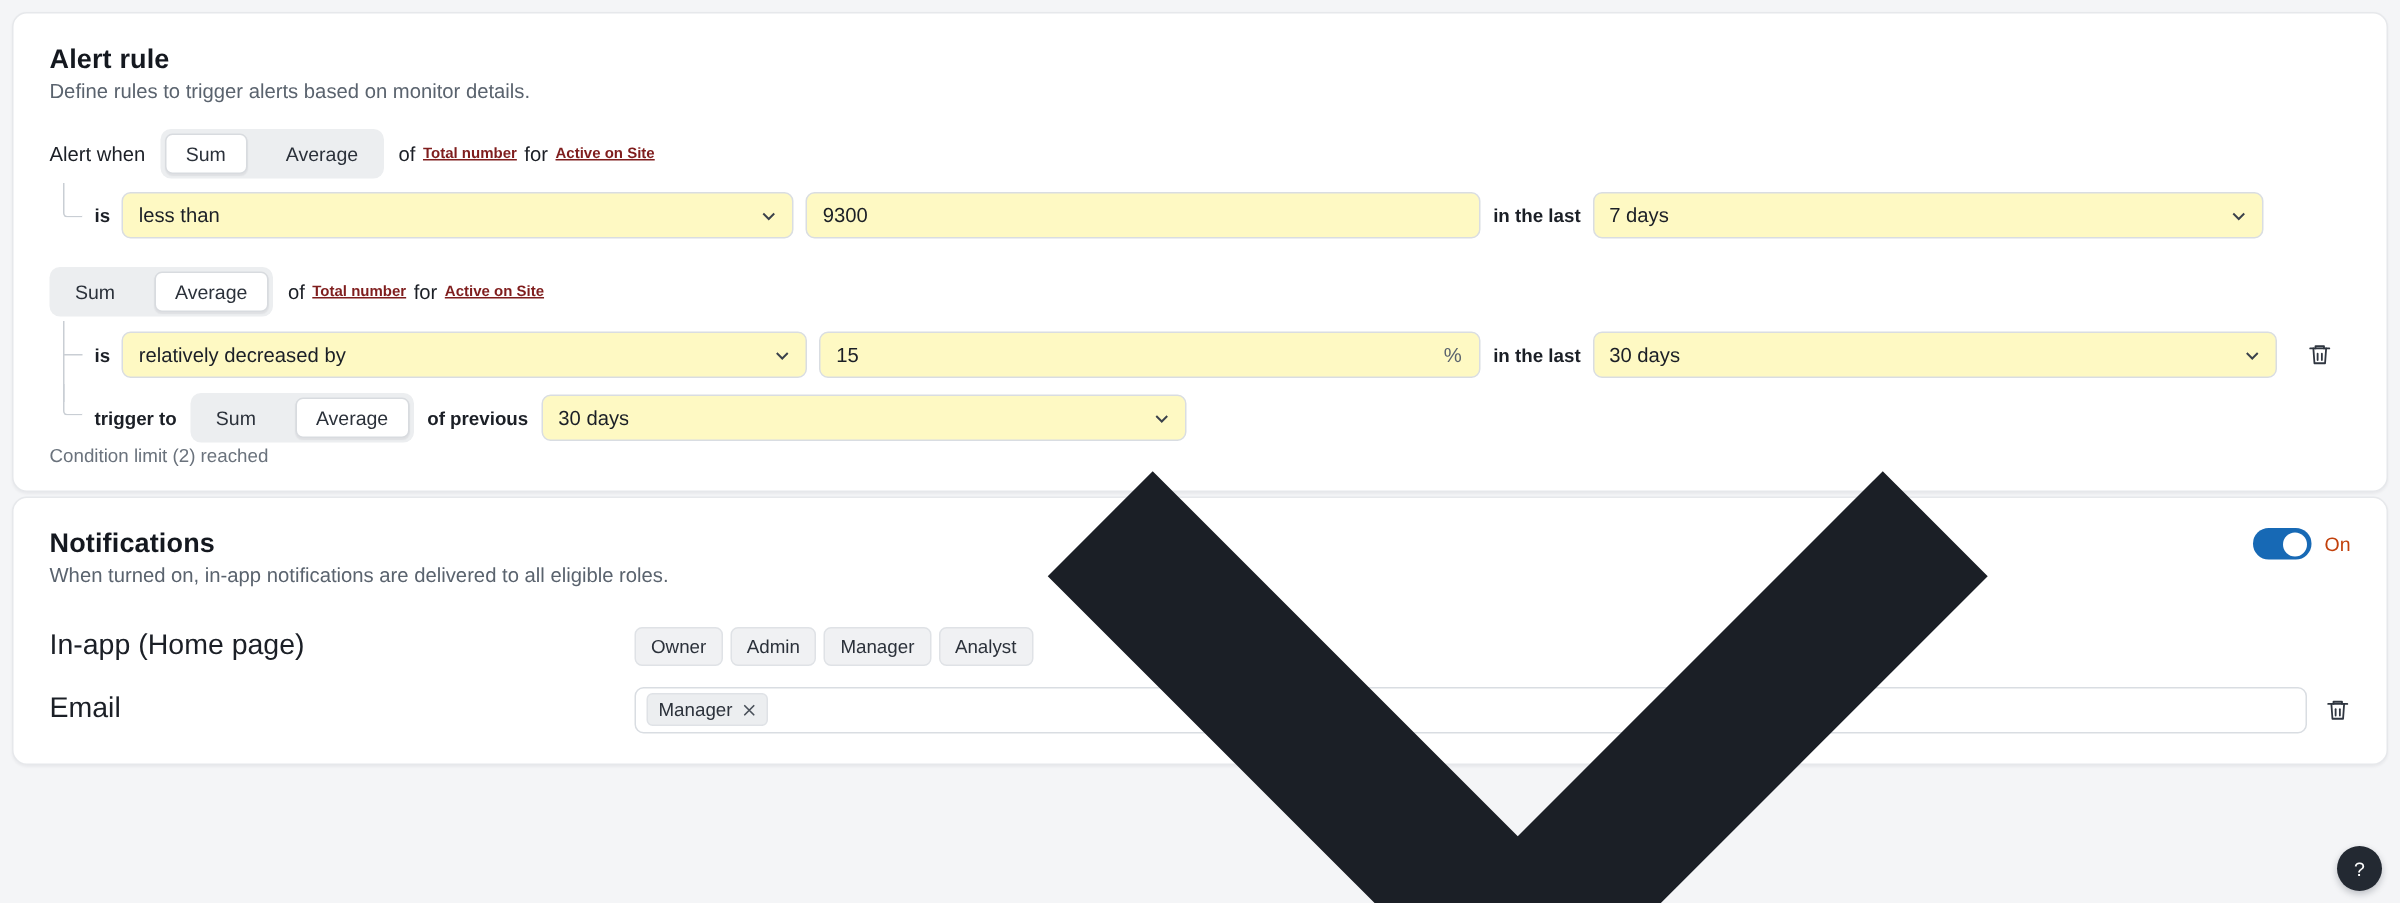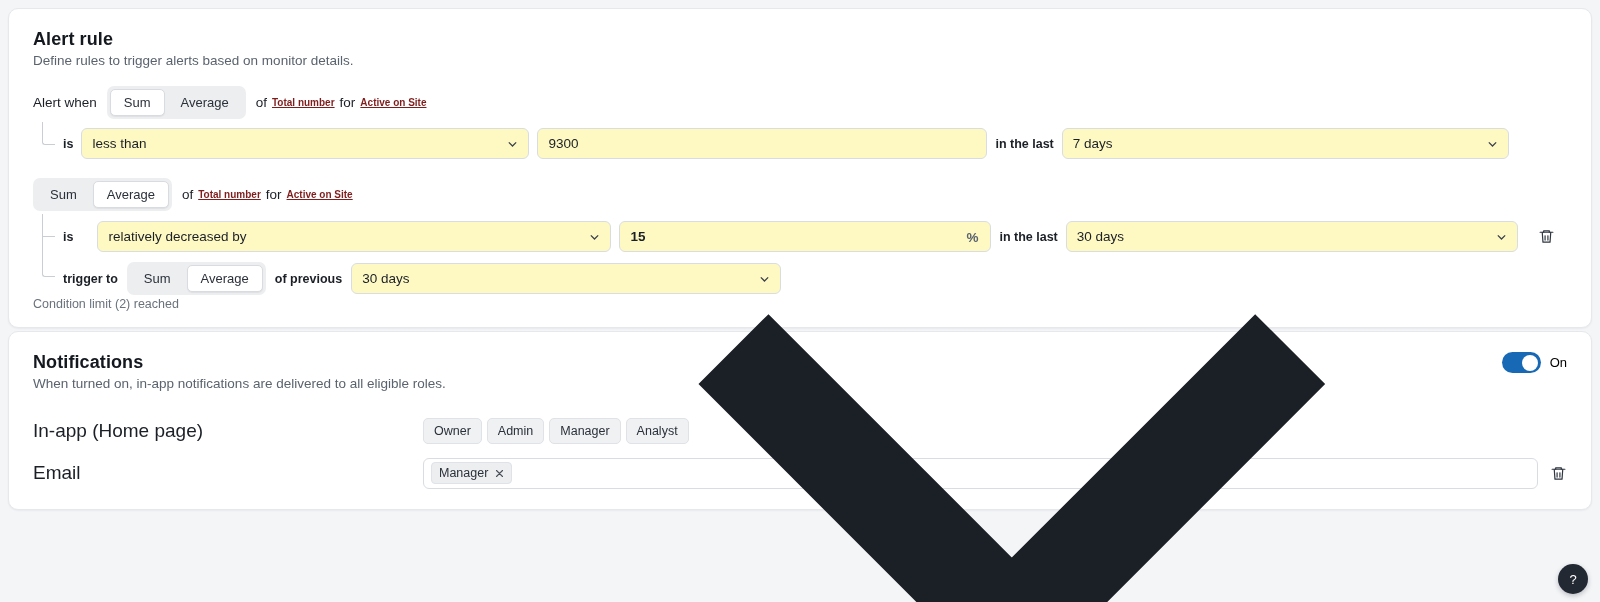--- a/index.html
+++ b/index.html
@@ -40,21 +40,21 @@
   .lbl { font-size: 13.5px; color: #1b1f26; white-space: nowrap; }
   .lbl-bold { font-size: 12.5px; font-weight: 700; color: #1b1f26; white-space: nowrap; }
   .lbl-small { font-size: 10px; font-weight: 700; color: #7f1d1d; white-space: nowrap; text-decoration: underline; }
 
   
   .seg {
     display: inline-flex;
     background: #eceef0;
     border-radius: 7px;
     padding: 3px;
-    gap: 2px;
+    gap: 12px;
   }
   .seg-btn {
     font-family: inherit;
     font-size: 13px;
     color: #2b313a;
     background: transparent;
     border: 1px solid transparent;
     border-radius: 5px;
     padding: 4px 13px;
     cursor: pointer;
@@ -131,21 +131,21 @@
     cursor: pointer;
     display: inline-block;
   }
   .switch .knob {
     position: absolute;
     top: 2.5px; left: 20px;
     width: 16px; height: 16px;
     border-radius: 50%;
     background: #fff;
   }
-  .switch-label { font-size: 13px; color: #000000; }
+  .switch-label { font-size: 13px; color: #c2410c; }
 
   .nrow { display: flex; align-items: center; height: 36px; }
   .nrow .nlabel { width: 390px; font-size: 19px; color: #1b1f26; }
 
   .chipbar { display: flex; gap: 5px; }
   .chip-btn {
     font-family: inherit;
     font-size: 12.5px;
     color: #2b313a;
     background: #f0f1f3;
@@ -259,27 +259,27 @@
       <span class="lbl-small" style="margin-left:-5px;">Active on Site</span>
     </div>
 
     <div class="branch" style="margin-top:10px; height:76px;">
       <div class="spine" style="left:9px; top:-7px; height:54px;"></div>
       <div class="tee" style="left:9px; top:15px;"></div>
       <div class="elbow" style="left:9px; top:35px; height:21px;"></div>
 
       <div class="row" style="gap:8px; position:absolute; left:30px; right:12px; top:0;">
         <span class="lbl-bold">is</span>
-        <div class="sel" style="width:514px;margin-left:16px;">
+        <div class="sel" style="width:457px;">
           <span class="val">relatively decreased by</span>
           <svg class="chev" viewBox="0 0 16 16" fill="none" stroke="currentColor" stroke-width="1.6">
               <path d="M3.5 6 L8 10.5 L12.5 6"></path>
             </svg>
         </div>
-        <div class="inp" style="width:372px;font-weight:bold;">
+        <div class="inp" style="width:441px;">
           <span class="val">15</span>
           <span class="suffix">%</span>
         </div>
         <span class="lbl-bold">in the last</span>
         <div class="sel" style="flex:1;">
           <span class="val">30 days</span>
           <svg class="chev" viewBox="0 0 16 16" fill="none" stroke="currentColor" stroke-width="1.6">
               <path d="M3.5 6 L8 10.5 L12.5 6"></path>
             </svg>
         </div>

